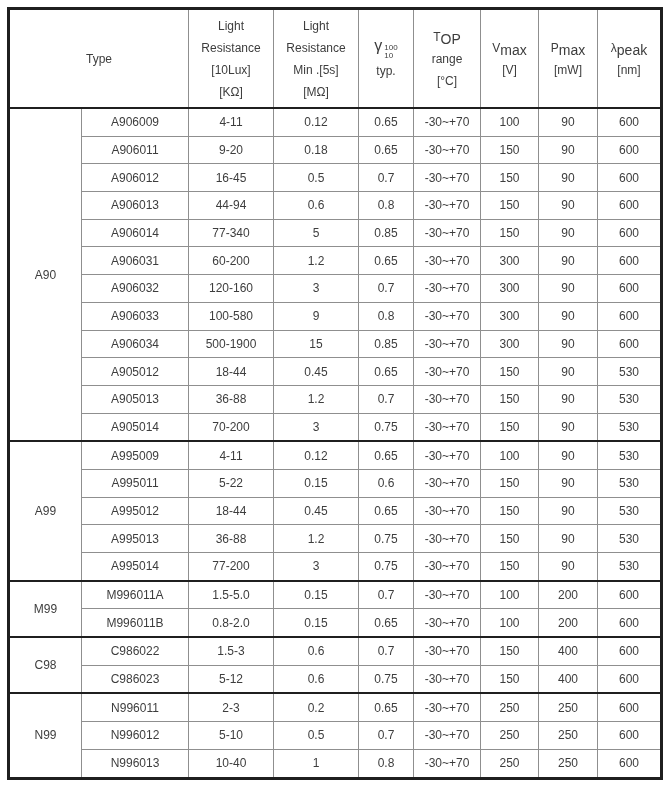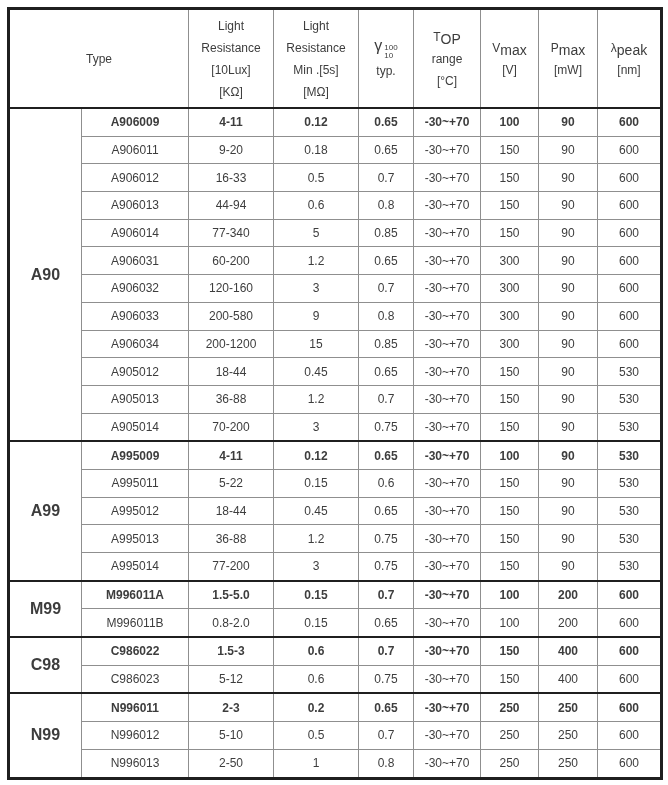--- a/index.html
+++ b/index.html
@@ -32,41 +32,41 @@
     color: #3d3d3d;
     padding: 0;
     overflow: hidden;
     white-space: nowrap;
   }
   thead th {
     height: 97px;
     border-bottom: 2px solid #1f1f1f;
   }
   tbody td { height: 26.7px; }
-  tr.group-start td { border-top: 2px solid #1f1f1f; font-weight: bold; }
+  tr.group-start td { border-top: 2px solid #1f1f1f; }
   .hline { line-height: 22px; }
   sub {
     font-size: 14px;
     vertical-align: -3px;
     line-height: 0;
   }
   .gamma-sym {
     font-size: 16px;
     line-height: 14px;
   }
   .gamma-stack {
     display: inline-flex;
     flex-direction: column;
     font-size: 8px;
     line-height: 8px;
     text-align: left;
     vertical-align: 1px;
     margin-left: 2px;
   }
-  td.group-cell { font-size: 16px; }
+  td.group-cell { font-size: 12px; }
 </style>
 </head>
 <body>
 
 <div class="page">
   <table class="spec">
     <colgroup>
       <col style="width:73px">
       <col style="width:107px">
       <col style="width:85px">
@@ -137,21 +137,21 @@
           <td>9-20</td>
           <td>0.18</td>
           <td>0.65</td>
           <td>-30~+70</td>
           <td>150</td>
           <td>90</td>
           <td>600</td>
         </tr>
         <tr>
           <td>A906012</td>
-          <td>16-33</td>
+          <td>16-45</td>
           <td>0.5</td>
           <td>0.7</td>
           <td>-30~+70</td>
           <td>150</td>
           <td>90</td>
           <td>600</td>
         </tr>
         <tr>
           <td>A906013</td>
           <td>44-94</td>
@@ -187,31 +187,31 @@
           <td>120-160</td>
           <td>3</td>
           <td>0.7</td>
           <td>-30~+70</td>
           <td>300</td>
           <td>90</td>
           <td>600</td>
         </tr>
         <tr>
           <td>A906033</td>
-          <td>200-580</td>
+          <td>100-580</td>
           <td>9</td>
           <td>0.8</td>
           <td>-30~+70</td>
           <td>300</td>
           <td>90</td>
           <td>600</td>
         </tr>
         <tr>
           <td>A906034</td>
-          <td>200-1200</td>
+          <td>500-1900</td>
           <td>15</td>
           <td>0.85</td>
           <td>-30~+70</td>
           <td>300</td>
           <td>90</td>
           <td>600</td>
         </tr>
         <tr>
           <td>A905012</td>
           <td>18-44</td>
@@ -351,21 +351,21 @@
           <td>5-10</td>
           <td>0.5</td>
           <td>0.7</td>
           <td>-30~+70</td>
           <td>250</td>
           <td>250</td>
           <td>600</td>
         </tr>
         <tr>
           <td>N996013</td>
-          <td>2-50</td>
+          <td>10-40</td>
           <td>1</td>
           <td>0.8</td>
           <td>-30~+70</td>
           <td>250</td>
           <td>250</td>
           <td>600</td>
         </tr>
       </tbody>
   </table>
 </div>

